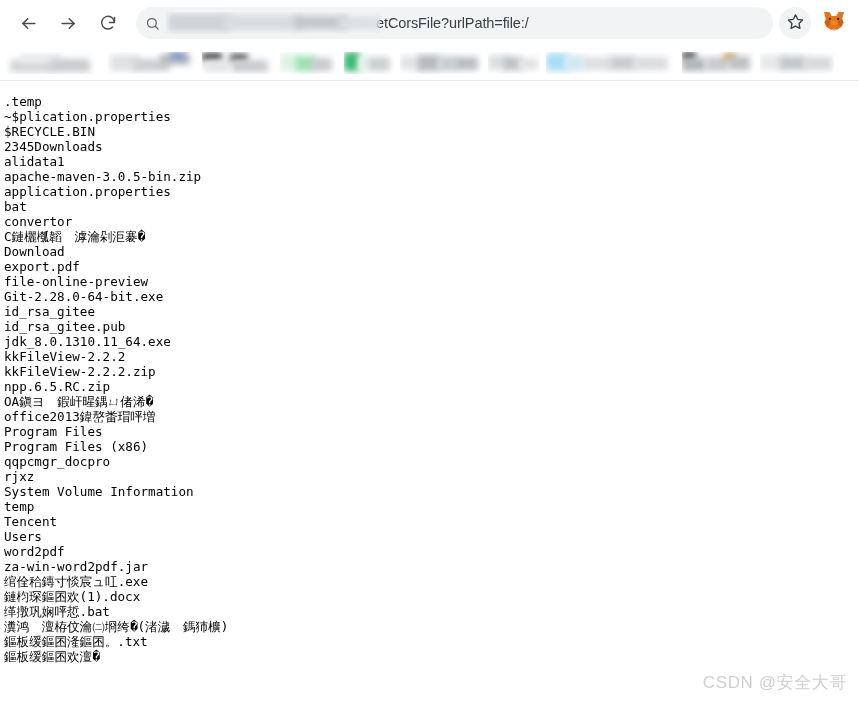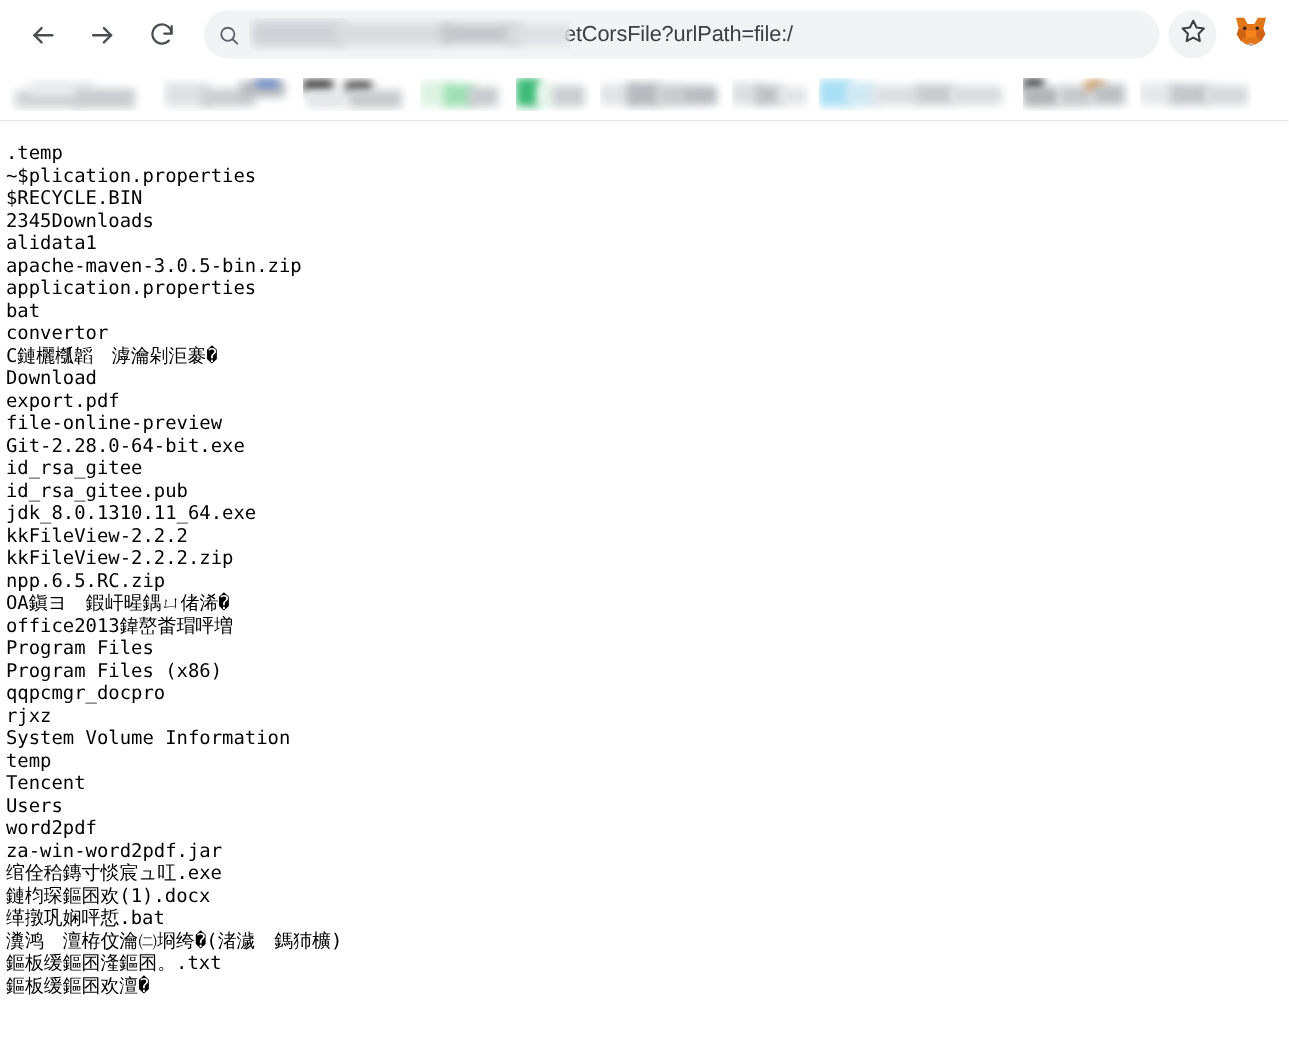--- a/index.html
+++ b/index.html
@@ -341,13 +341,14 @@
       <div class="bm-blur" style="left:20px;top:4px;width:26px;height:14px;background:#c4c7ca"></div>
       <div class="bm-blur" style="left:44px;top:5px;width:28px;height:13px;background:#d6d8da"></div>
     </div>
   </div>
 
   <div id="chrome-separator"></div>
 </div>
 
 <div id="page-content">
   <div id="dir-listing"><div class="dir-line">.temp</div><div class="dir-line">~$plication.properties</div><div class="dir-line">$RECYCLE.BIN</div><div class="dir-line">2345Downloads</div><div class="dir-line">alidata1</div><div class="dir-line">apache-maven-3.0.5-bin.zip</div><div class="dir-line">application.properties</div><div class="dir-line">bat</div><div class="dir-line">convertor</div><div class="dir-line">C鏈欐槬韜　滹瀹剁洰褰�</div><div class="dir-line">Download</div><div class="dir-line">export.pdf</div><div class="dir-line">file-online-preview</div><div class="dir-line">Git-2.28.0-64-bit.exe</div><div class="dir-line">id_rsa_gitee</div><div class="dir-line">id_rsa_gitee.pub</div><div class="dir-line">jdk_8.0.1310.11_64.exe</div><div class="dir-line">kkFileView-2.2.2</div><div class="dir-line">kkFileView-2.2.2.zip</div><div class="dir-line">npp.6.5.RC.zip</div><div class="dir-line">OA鎭ヨ　鍜屽暒鍝ㄩ偖浠�</div><div class="dir-line">office2013鍏嶅畨瑁呯増</div><div class="dir-line">Program Files</div><div class="dir-line">Program Files (x86)</div><div class="dir-line">qqpcmgr_docpro</div><div class="dir-line">rjxz</div><div class="dir-line">System Volume Information</div><div class="dir-line">temp</div><div class="dir-line">Tencent</div><div class="dir-line">Users</div><div class="dir-line">word2pdf</div><div class="dir-line">za-win-word2pdf.jar</div><div class="dir-line">绾佺秴鏄寸惔宸ュ叿.exe</div><div class="dir-line">鏈枃琛鏂囨欢(1).docx</div><div class="dir-line">缂撴巩娴呯悊.bat</div><div class="dir-line">瀵鸿　澶栫伩瀹㈡埛绔�(渚濊　鎷犻櫎)</div><div class="dir-line">鏂板缓鏂囨湰鏂囨。.txt</div><div class="dir-line">鏂板缓鏂囨欢澶�</div></div>
+  <div id="watermark">CSDN @安全大哥</div>
 </div>
 
 </body></html>

